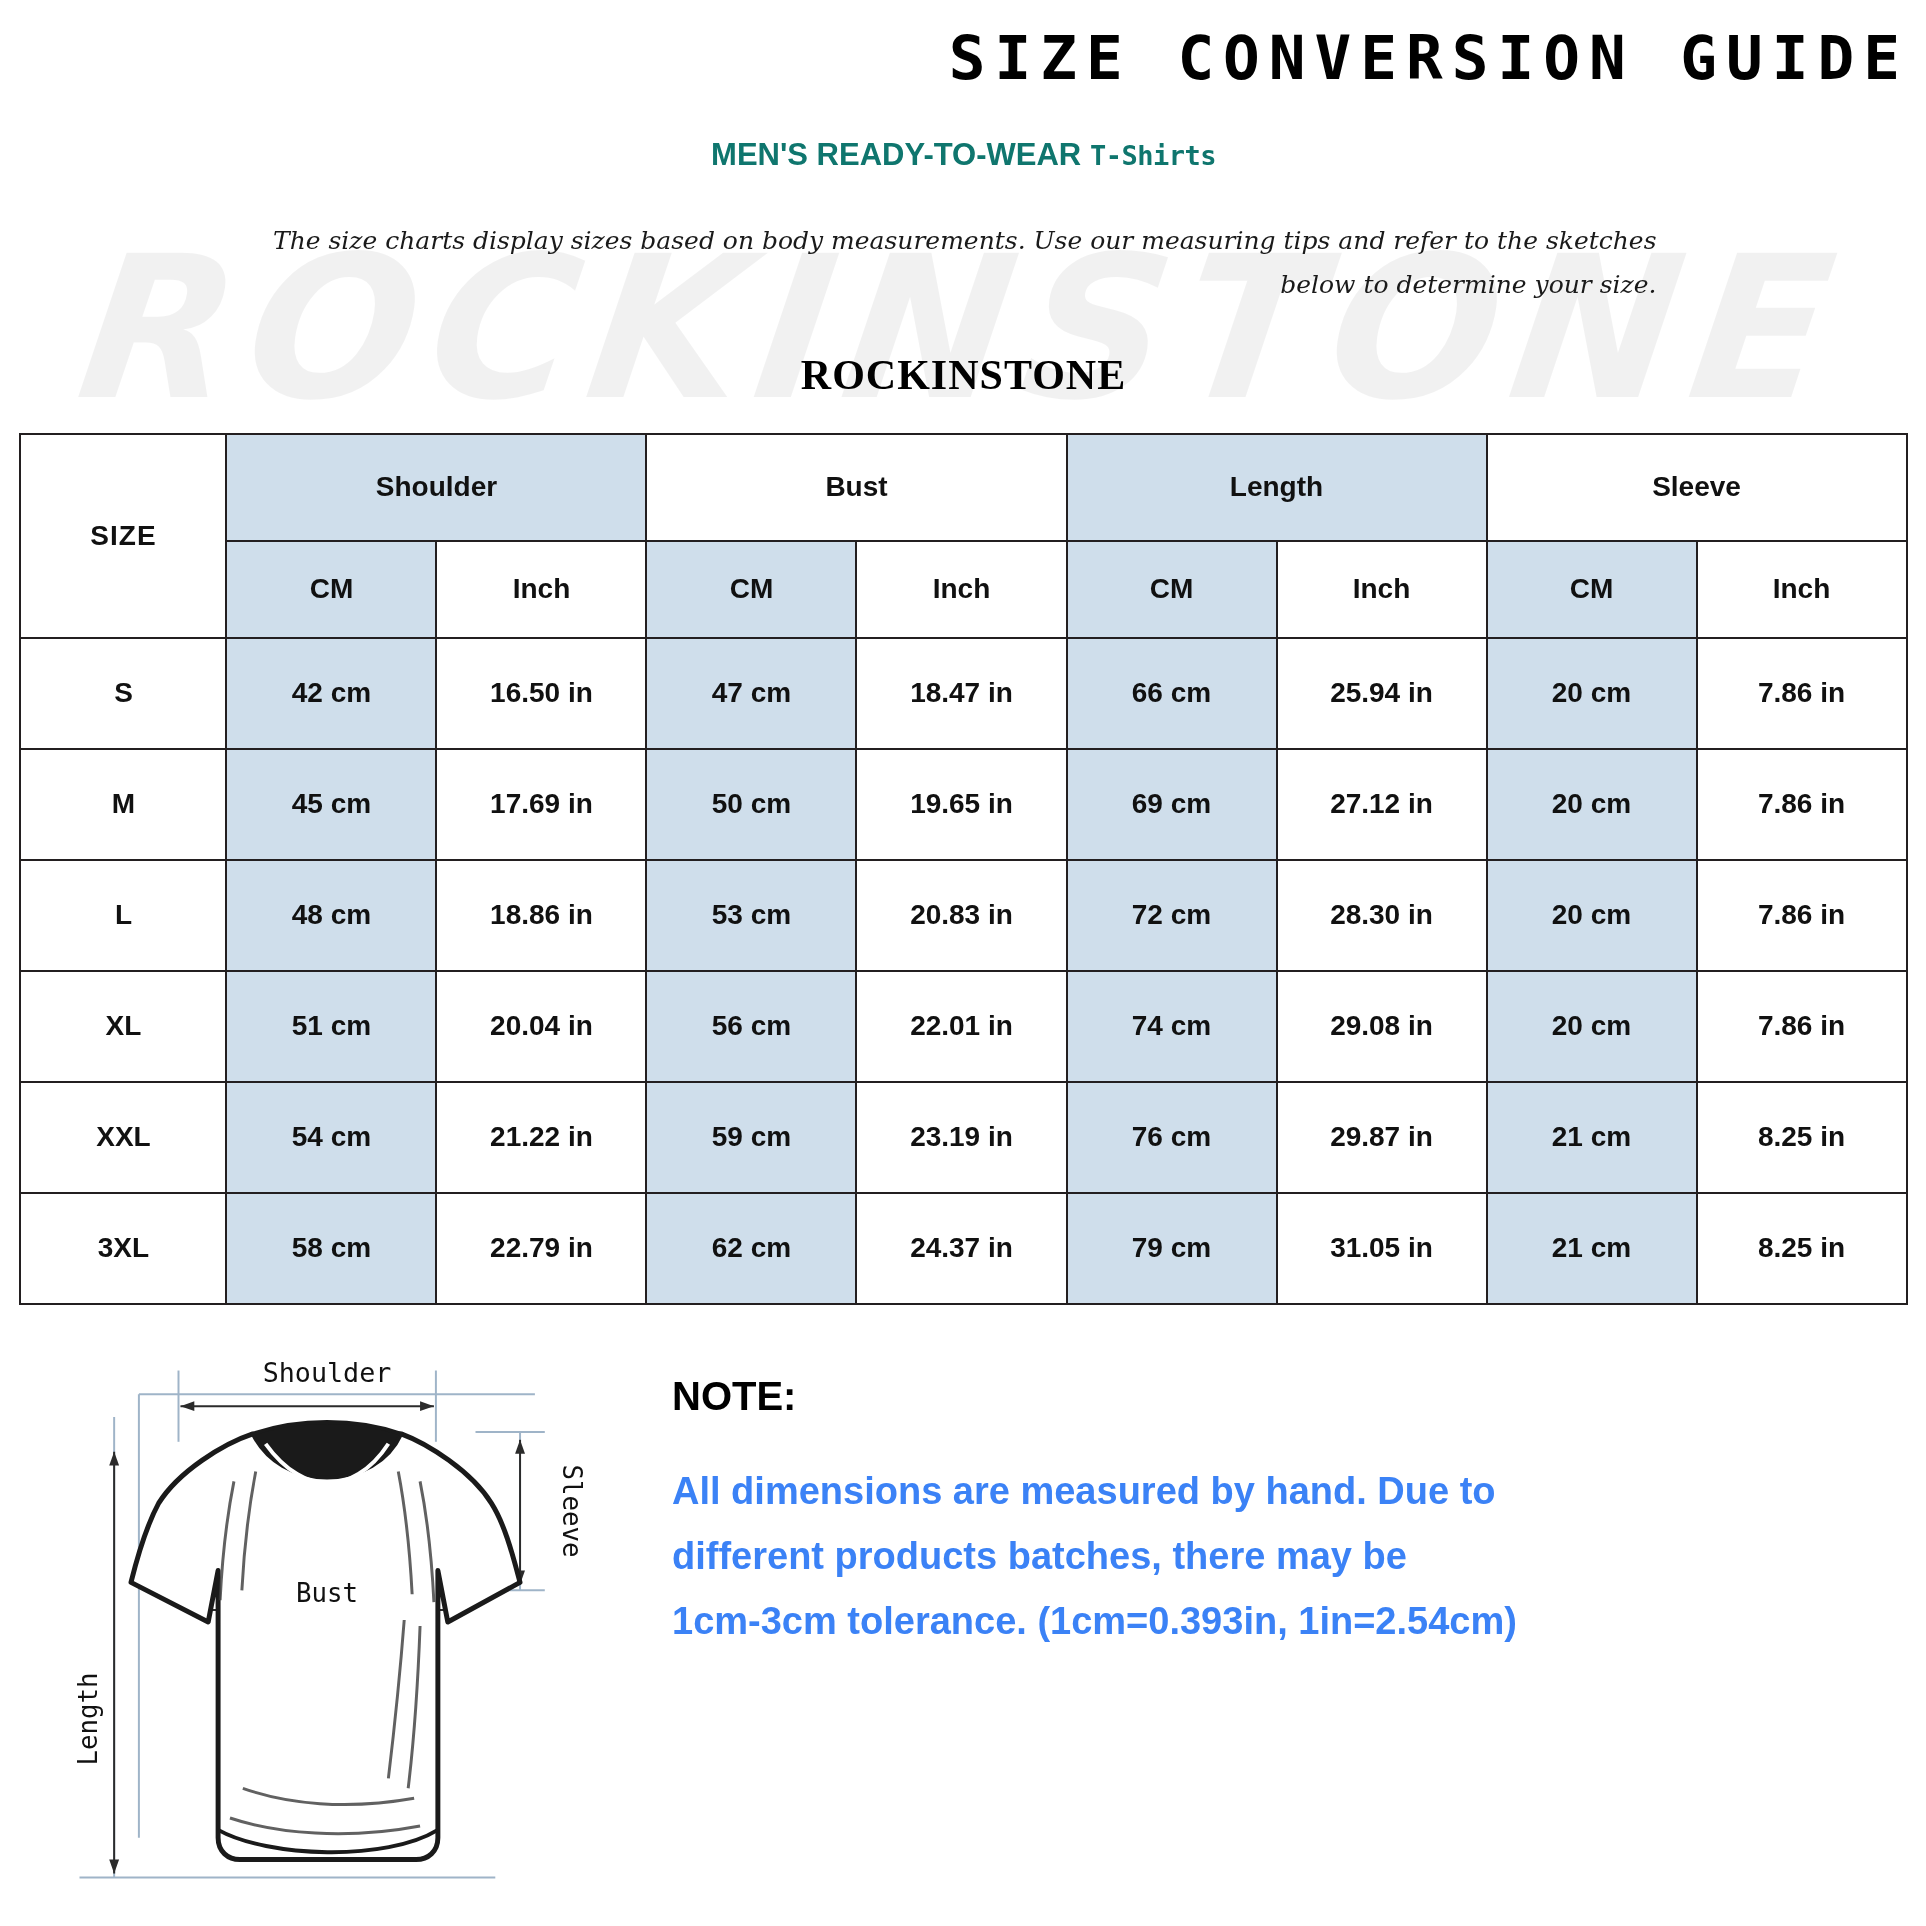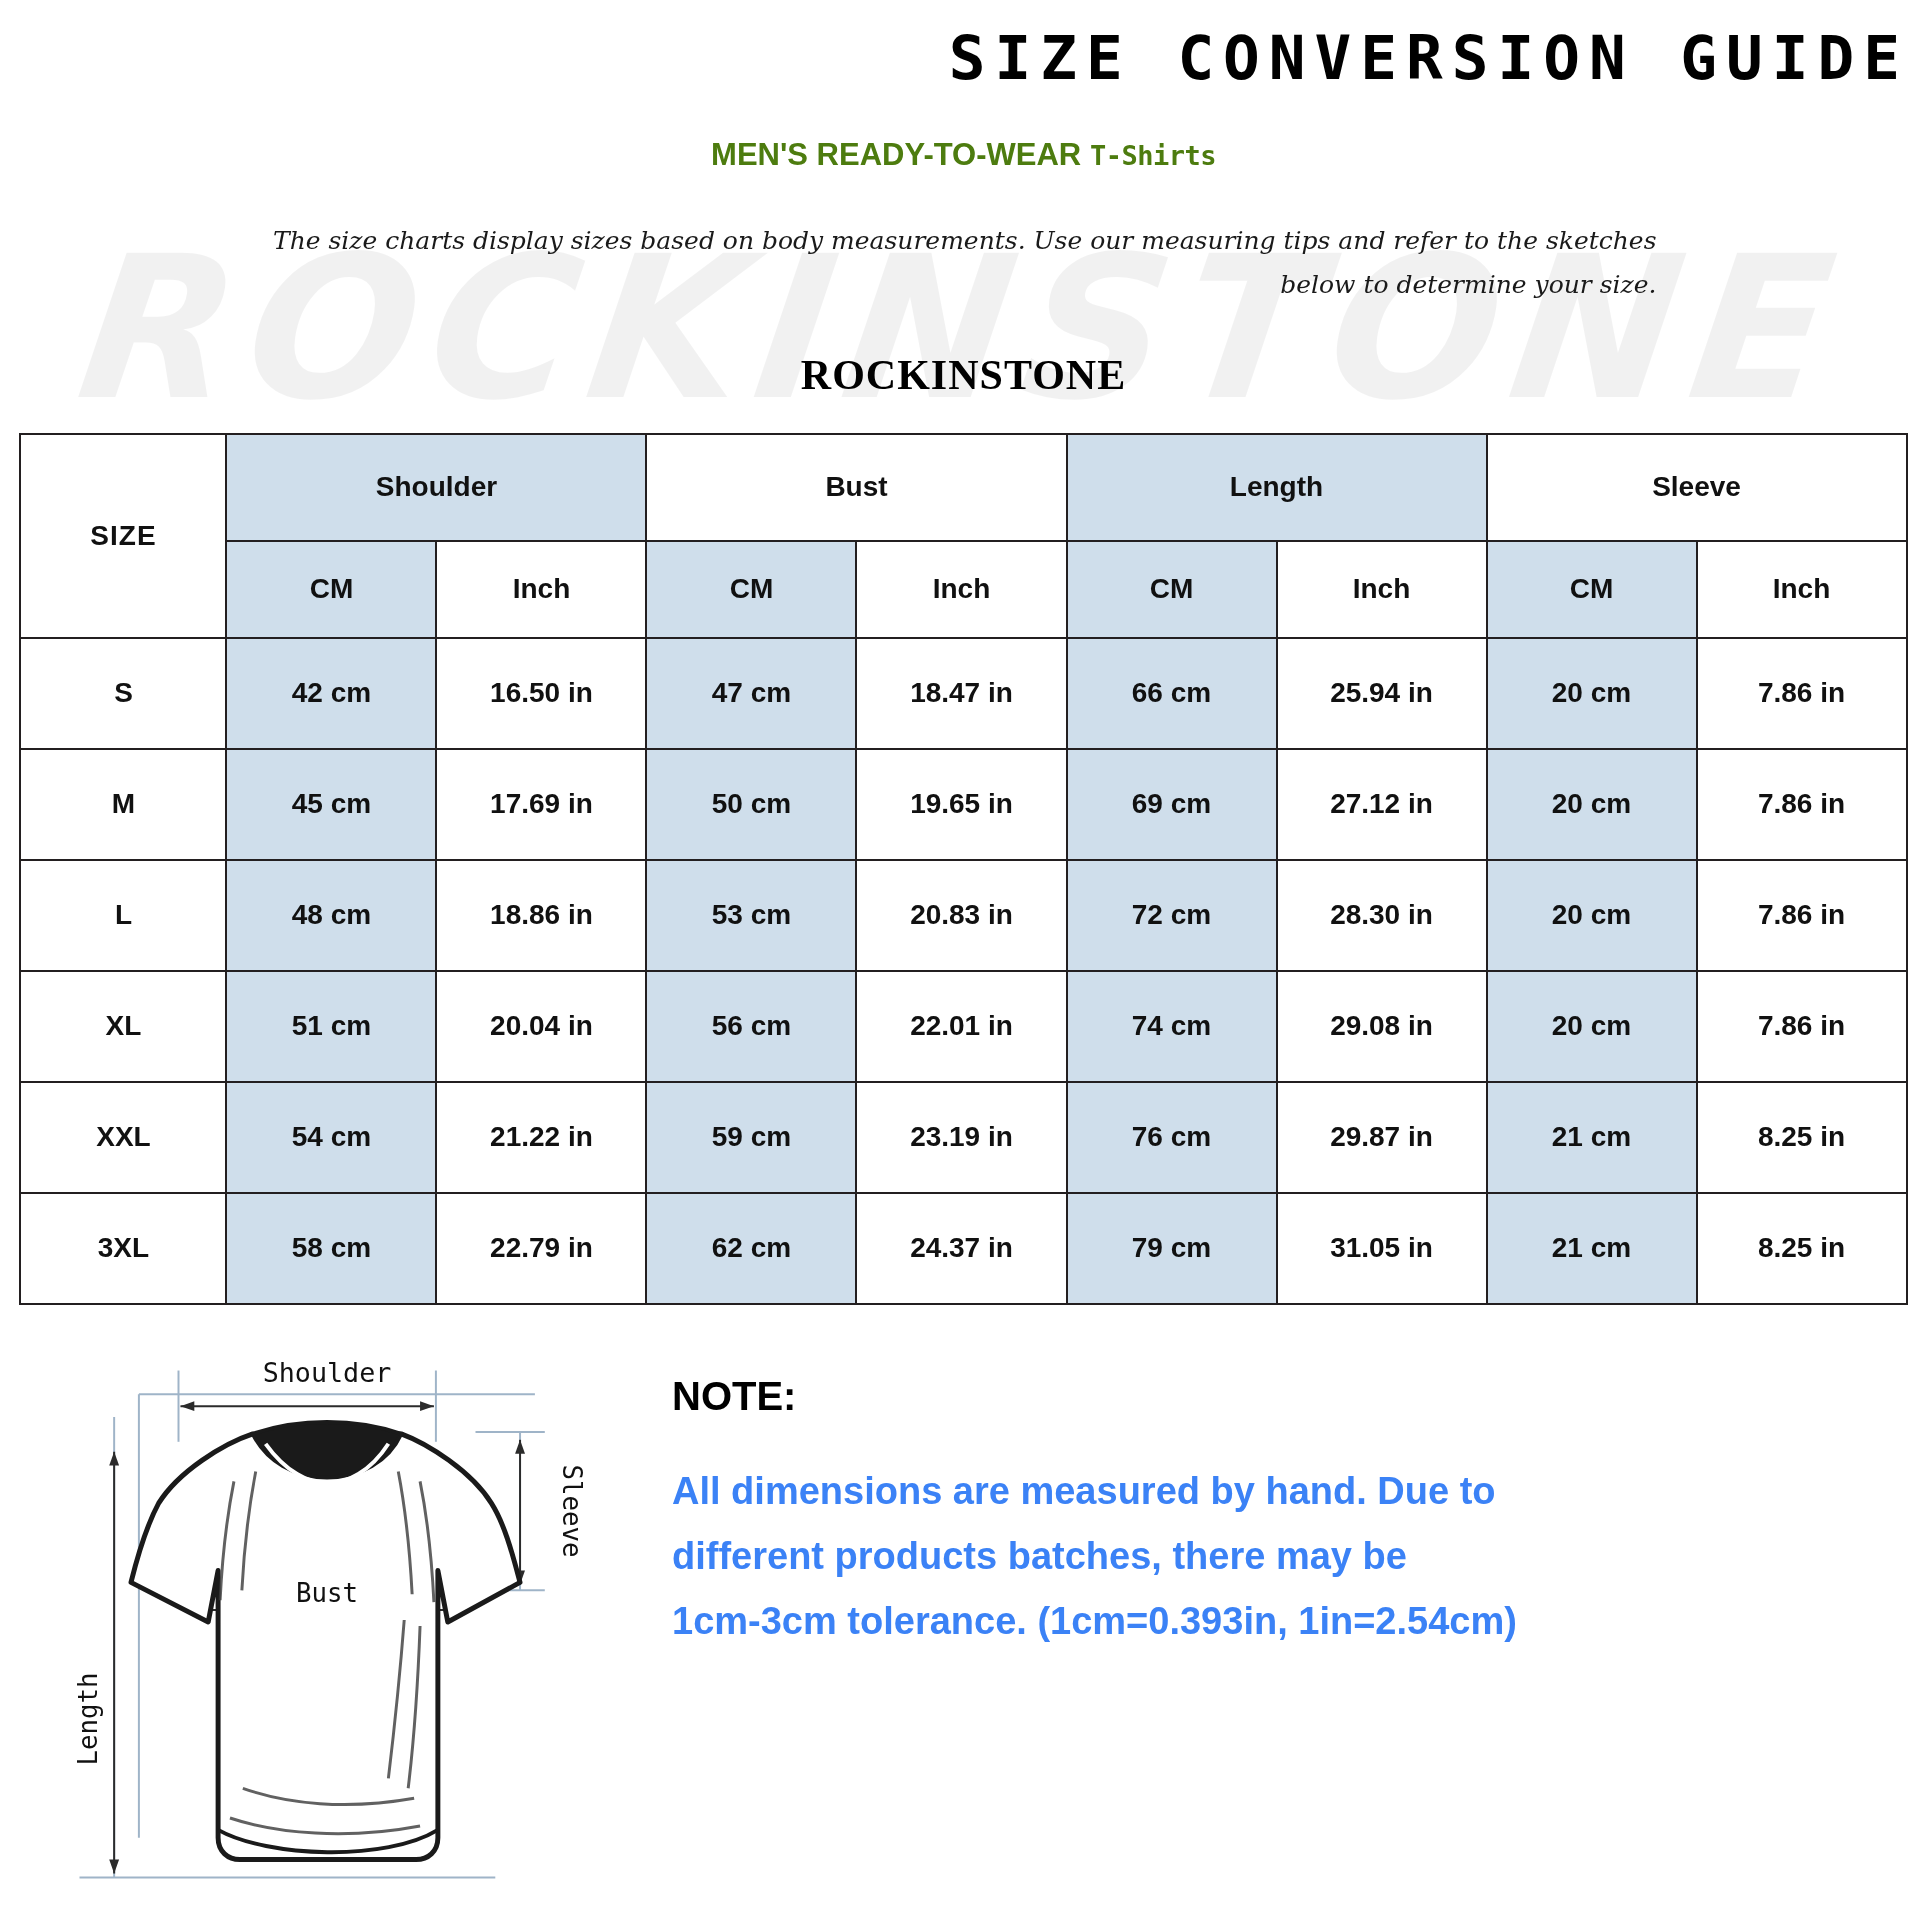--- a/index.html
+++ b/index.html
@@ -49,21 +49,21 @@
     font-weight: 700;
     letter-spacing: 9px;
     margin: 22px 0 0 0;
     color: #000;
   }
   .sub-title {
     text-align: center;
     margin: 44px 0 0 0;
     font-size: 31px;
     font-weight: 700;
-    color: #4d7c0f;
+    color: #0f766e;
   }
   .sub-title .mono {
     font-family: "DejaVu Sans Mono", monospace;
     font-size: 27px;
     letter-spacing: -0.5px;
   }
   .intro {
     margin: 46px auto 0 auto;
     width: 1386px;
     text-align: right;

